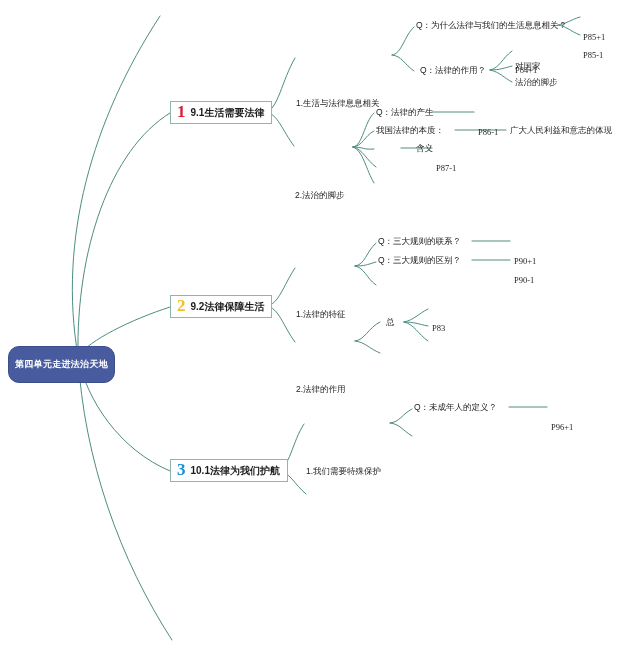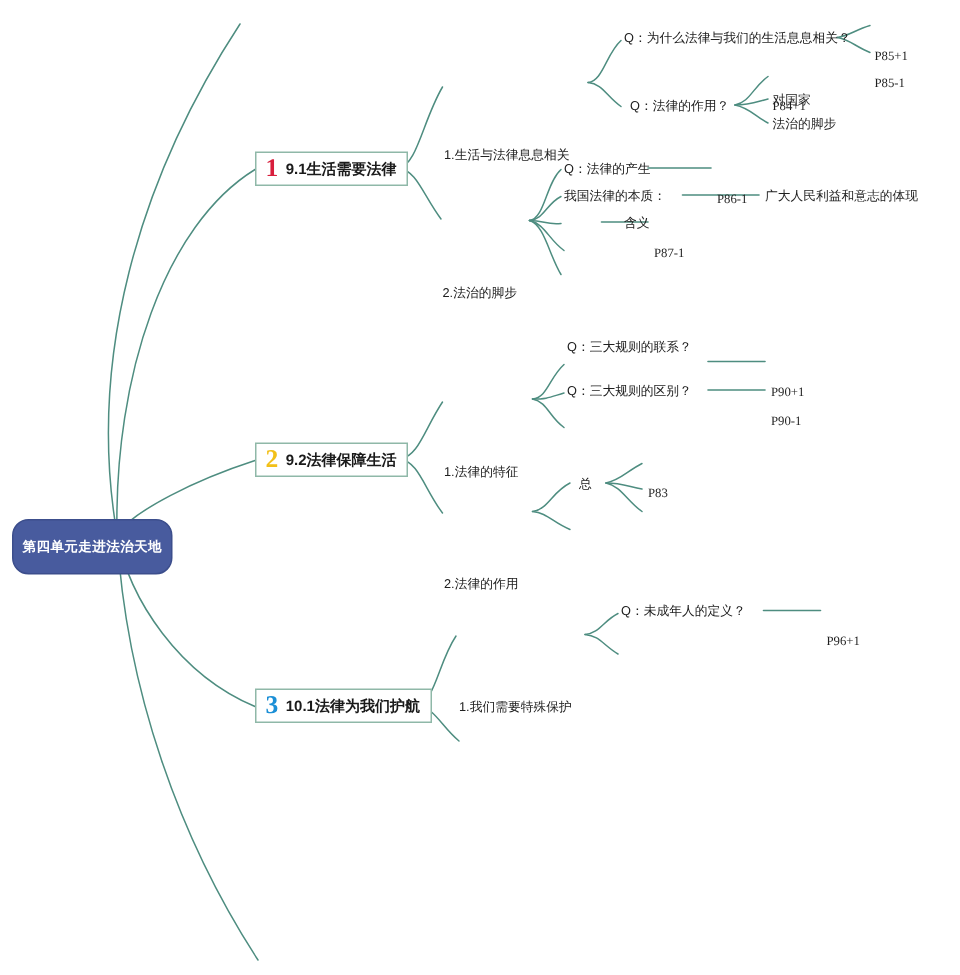--- a/index.html
+++ b/index.html
@@ -212,21 +212,21 @@
   <div class="tnode leaf" style="left:478px; top:108px;">P86-1</div>
 
   <div class="tnode q" style="left:376px; top:126px;">我国法律的本质：</div>
   <div class="tnode leafcn" style="left:510px; top:126px;">广大人民利益和意志的体现</div>
 
   <div class="tnode q" style="left:376px; top:144px;margin-left:40px;">含义</div>
   <div class="tnode leaf" style="left:436px; top:144px;">P87-1</div>
 
   <div class="tnode sub" style="left:296px; top:262px;">1.法律的特征</div>
 
-  <div class="tnode q" style="left:378px; top:227px;">Q：三大规则的联系？</div>
+  <div class="tnode q" style="left:378px; top:237px;">Q：三大规则的联系？</div>
   <div class="tnode leaf" style="left:514px; top:237px;">P90+1</div>
 
   <div class="tnode q" style="left:378px; top:256px;">Q：三大规则的区别？</div>
   <div class="tnode leaf" style="left:514px; top:256px;">P90-1</div>
 
   <div class="tnode sub" style="left:296px; top:337px;">2.法律的作用</div>
 
   <div class="tnode q" style="left:386px; top:318px;">总</div>
   <div class="tnode leaf" style="left:432px; top:304px;">P83</div>
 

